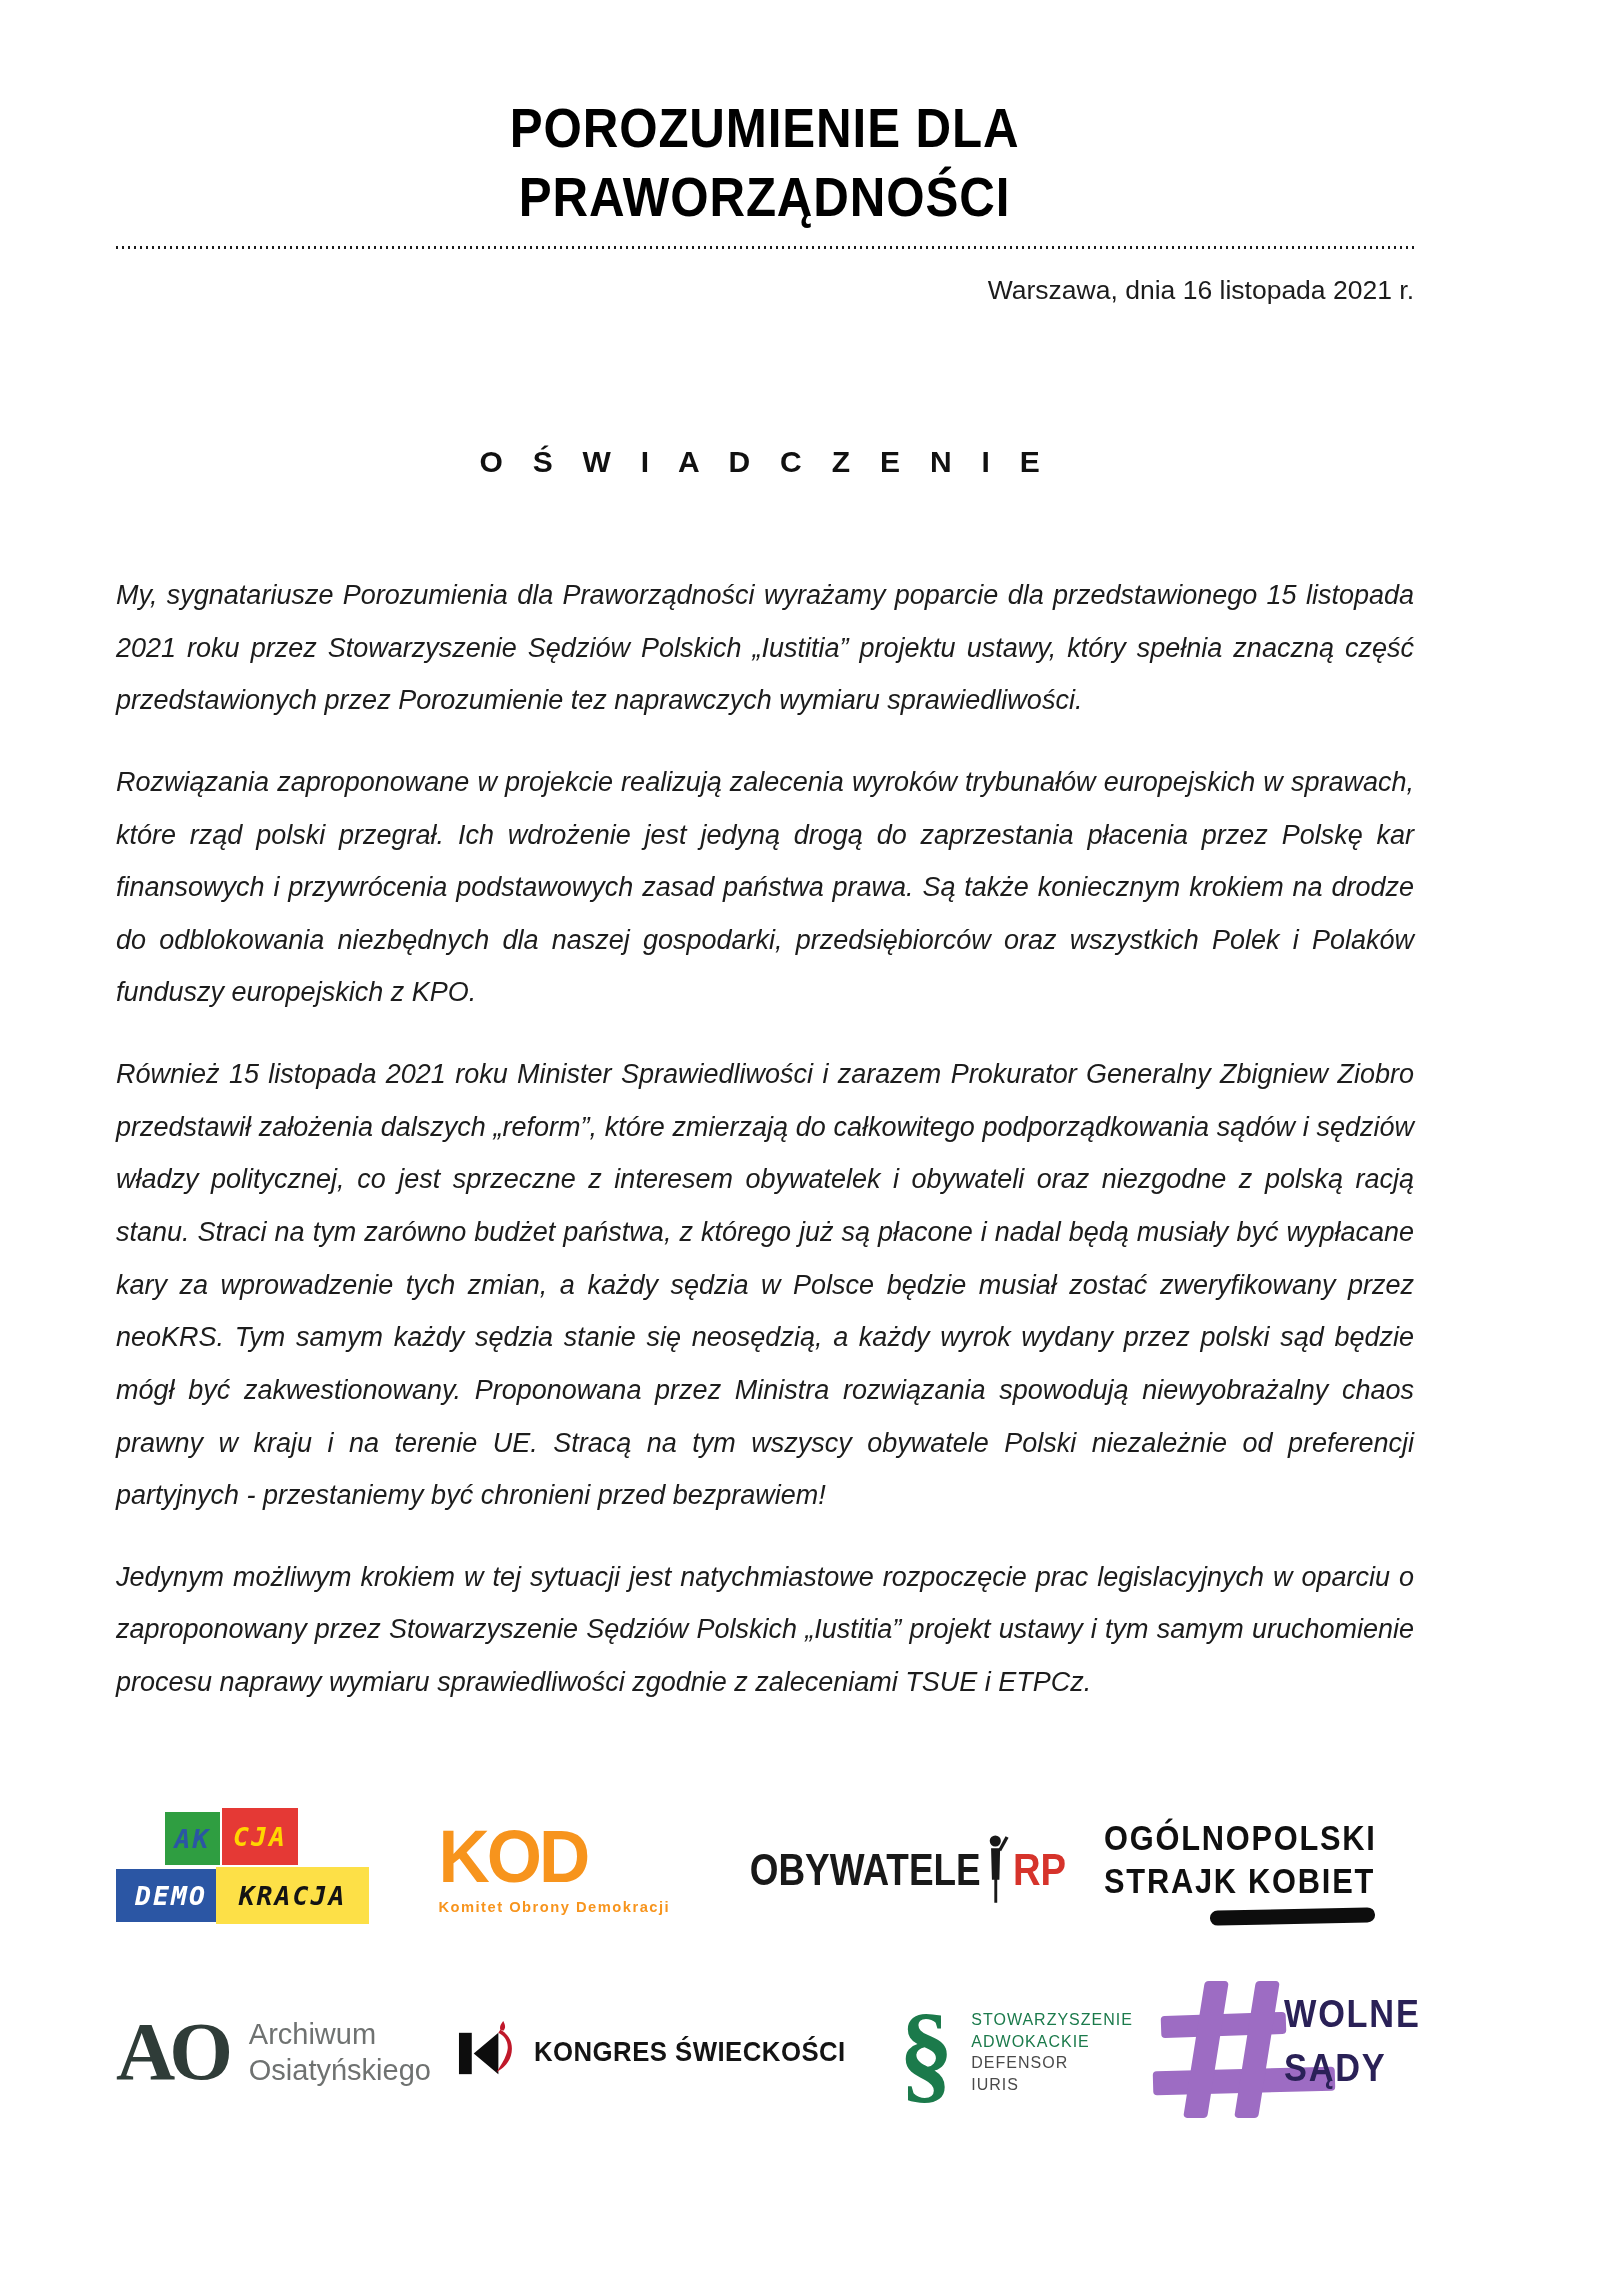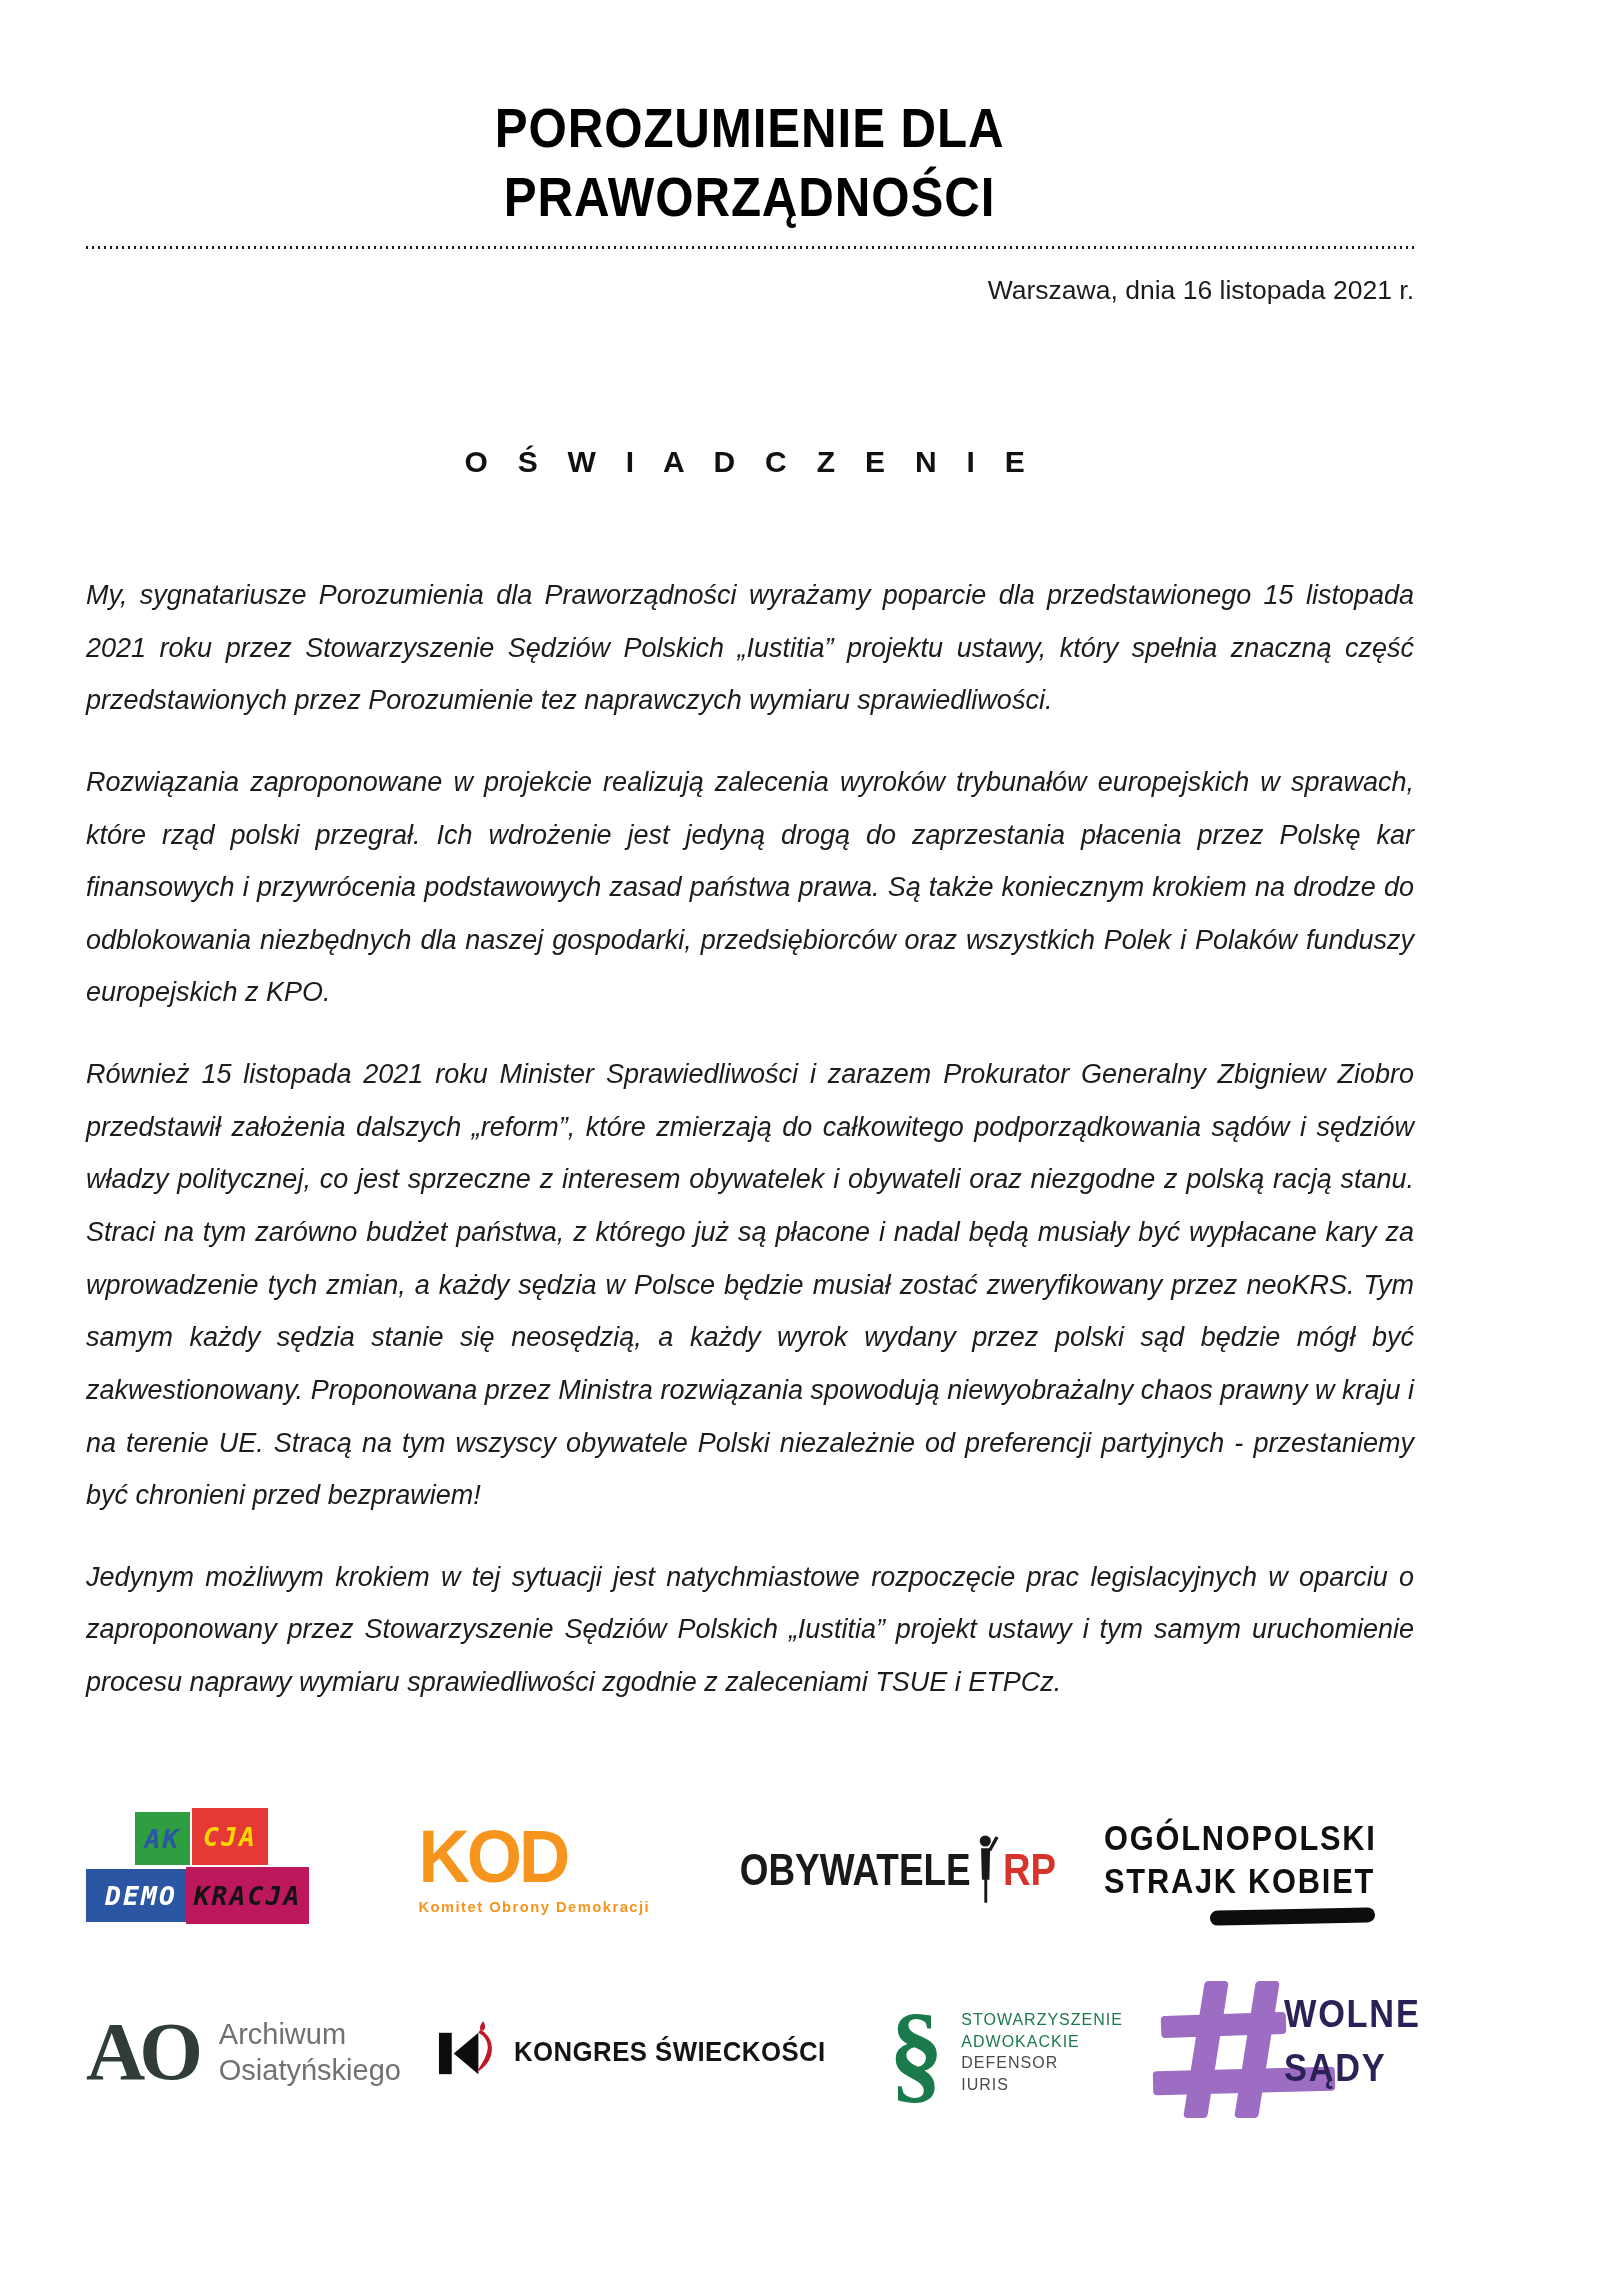--- a/index.html
+++ b/index.html
@@ -5,21 +5,21 @@
   html,body{margin:0;padding:0;background:#ffffff;}
   body{font-family:"Liberation Sans",sans-serif;color:#1a1a1a;}
   .page{
     position:relative;
     width:1620px;
     height:2293px;
     margin:0 auto;
     background:#ffffff;
     overflow:hidden;
     box-sizing:border-box;
-    padding:93px 206px 0 86px;
+    padding:93px 206px 0 116px;
   }
   
   .header{text-align:center;}
   .header h1{
     margin:0;
     font-size:56px;
     line-height:1.24;
     font-weight:800;
     letter-spacing:1px;
     color:#000;
@@ -71,21 +71,21 @@
   .akcja .blk{
     position:absolute;
     display:flex;align-items:center;justify-content:center;
     font-weight:800;font-size:26.5px;letter-spacing:2px;
     font-family:"DejaVu Sans Mono",monospace;
     font-style:italic;
   }
   .akcja .blk-ak{left:49px;top:0;width:55px;height:53px;background:#2f9e41;color:#2b56a4;}
   .akcja .blk-cja{left:106px;top:-3.9px;width:76px;height:57px;background:#e53935;color:#ffd600;}
   .akcja .blk-demo{left:0;top:57px;width:110px;height:53px;background:#2b56a4;color:#ffffff;}
-  .akcja .blk-kracja{left:100px;top:55px;width:123px;height:57px;background:#be185d;color:#141414;}
+  .akcja .blk-kracja{left:100px;top:55px;width:153px;height:57px;background:#fde047;color:#141414;}
   
   .kod{flex:0 0 auto;text-align:left;}
   .kod .kod-acronym{
     font-size:71px;font-weight:900;letter-spacing:-2.9px;
     color:#f7941d;line-height:0.9;
     transform:scaleY(1.05);display:inline-block;
   }
   .kod .kod-tagline{
     margin-top:9.8px;
     font-size:14.7px;font-weight:700;letter-spacing:1.5px;

